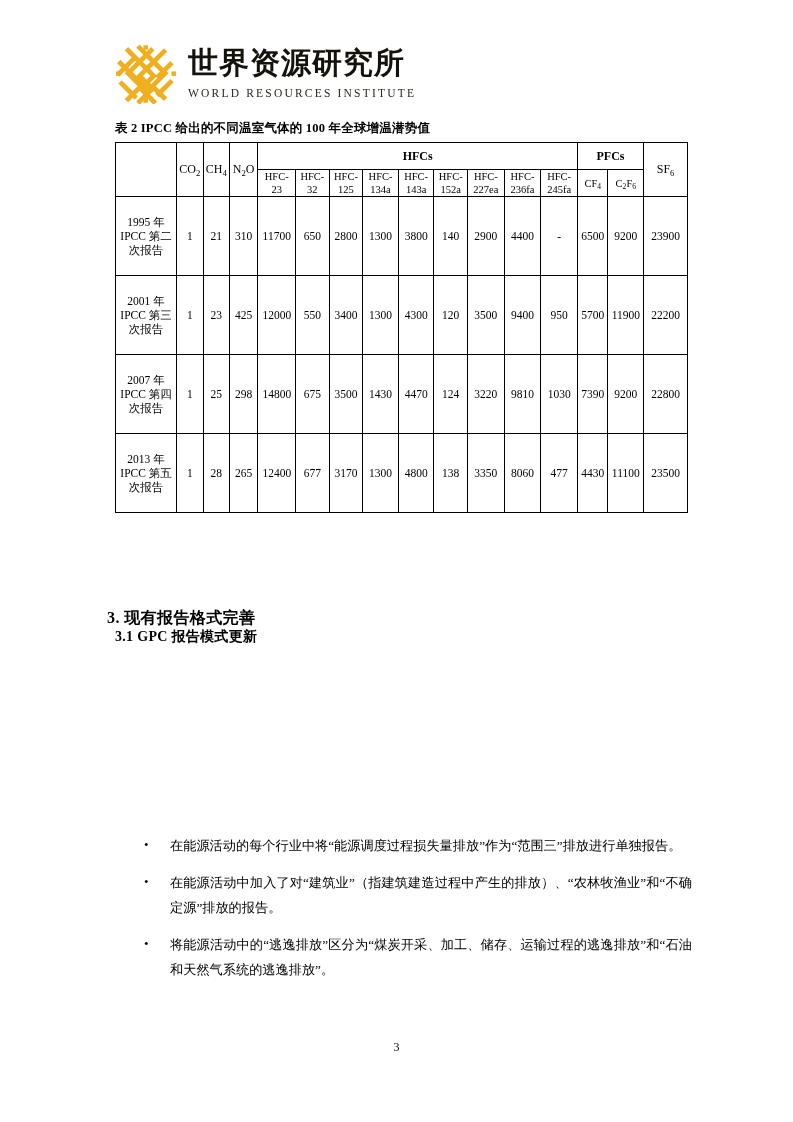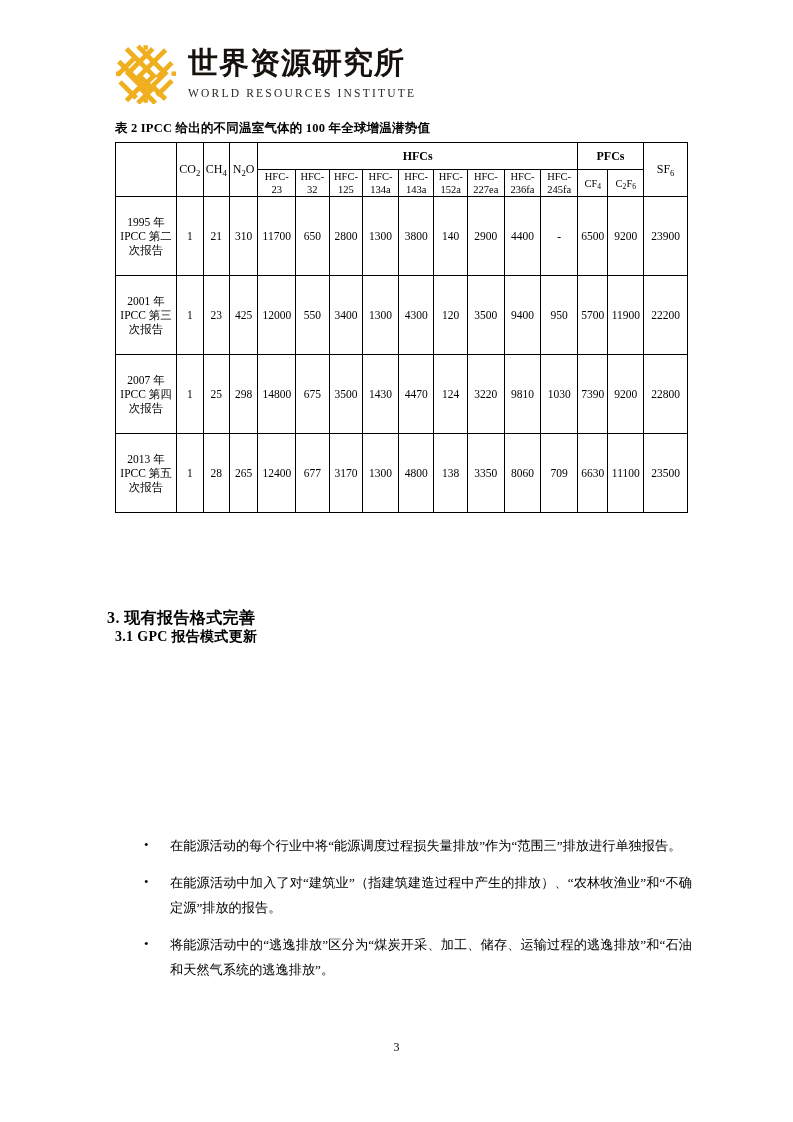--- a/index.html
+++ b/index.html
@@ -336,22 +336,22 @@
           <td class="num">28</td>
           <td class="num">265</td>
           <td class="num">12400</td>
           <td class="num">677</td>
           <td class="num">3170</td>
           <td class="num">1300</td>
           <td class="num">4800</td>
           <td class="num">138</td>
           <td class="num">3350</td>
           <td class="num">8060</td>
-          <td class="num">709</td>
-          <td class="num">6630</td>
+          <td class="num">477</td>
+          <td class="num">4430</td>
           <td class="num">11100</td>
           <td class="num">23500</td>
         </tr>
       </tbody>
     </table>
   </div>
 
 
   <div class="h1-sec">3. 现有报告格式完善</div>
   <div class="h2-sec">3.1 GPC 报告模式更新</div>

